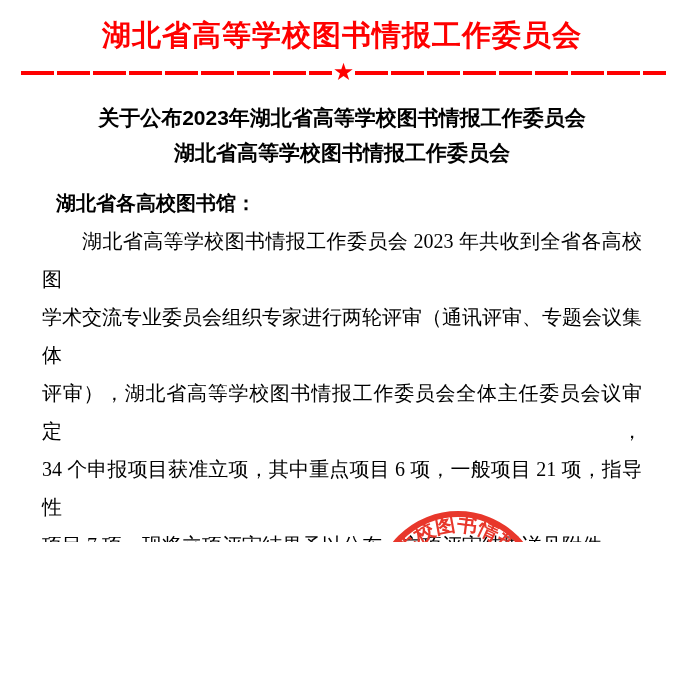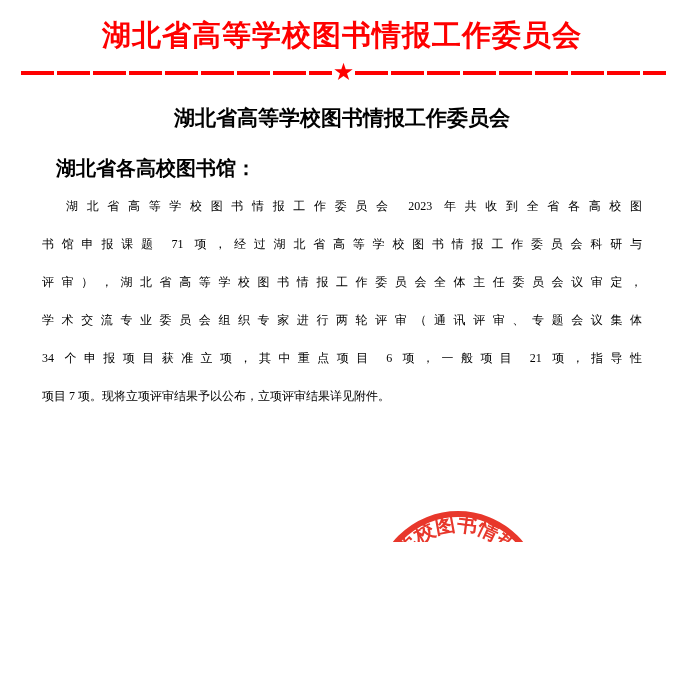--- a/index.html
+++ b/index.html
@@ -51,21 +51,21 @@
     color:#000;
   }
   .salutation{
     margin:18px 42px 0 56px;
     font-weight:bold;
     font-size:20px;
     line-height:30px;
   }
   .body-text{
     margin:4px 42px 16px 42px;
-    font-size:12px;
+    font-size:20px;
     line-height:38px;
   }
   .body-line.fill{
     text-align:justify;
     text-align-last:justify;
   }
   .body-line.indent{
     text-indent:2em;
   }
   .seal-wrap{
@@ -93,30 +93,30 @@
 
   <h1 class="org-title">湖北省高等学校图书情报工作委员会</h1>
 
   <div class="divider">
     <span class="dash-line"></span>
     <span class="star">★</span>
     <span class="dash-line"></span>
   </div>
 
   <h2 class="doc-title">
+    <div>关于公布2023年湖北省高等学校图书情报工作委员会</div>
     <div>湖北省高等学校图书情报工作委员会</div>
   </h2>
 
   <p class="salutation">湖北省各高校图书馆：</p>
 
   <div class="body-text">
     <div class="body-line fill indent">湖北省高等学校图书情报工作委员会 2023 年共收到全省各高校图</div>
-    <div class="body-line fill">书馆申报课题 71 项，经过湖北省高等学校图书情报工作委员会科研与</div>
+    <div class="body-line fill">学术交流专业委员会组织专家进行两轮评审（通讯评审、专题会议集体</div>
     <div class="body-line fill">评审），湖北省高等学校图书情报工作委员会全体主任委员会议审定，</div>
-    <div class="body-line fill">学术交流专业委员会组织专家进行两轮评审（通讯评审、专题会议集体</div>
     <div class="body-line fill">34 个申报项目获准立项，其中重点项目 6 项，一般项目 21 项，指导性</div>
     <div class="body-line">项目 7 项。现将立项评审结果予以公布，立项评审结果详见附件。</div>
   </div>
 
   <div class="seal-wrap">
     <svg viewBox="0 0 170 170" xmlns="http://www.w3.org/2000/svg">
       <circle cx="85" cy="85" r="81" fill="none" stroke="#e8372b" stroke-width="6"></circle>
       <defs>
         <path id="sealArc" d="M 48.3 137.4 A 64 64 0 1 1 121.7 137.4" fill="none"></path>
       </defs>

